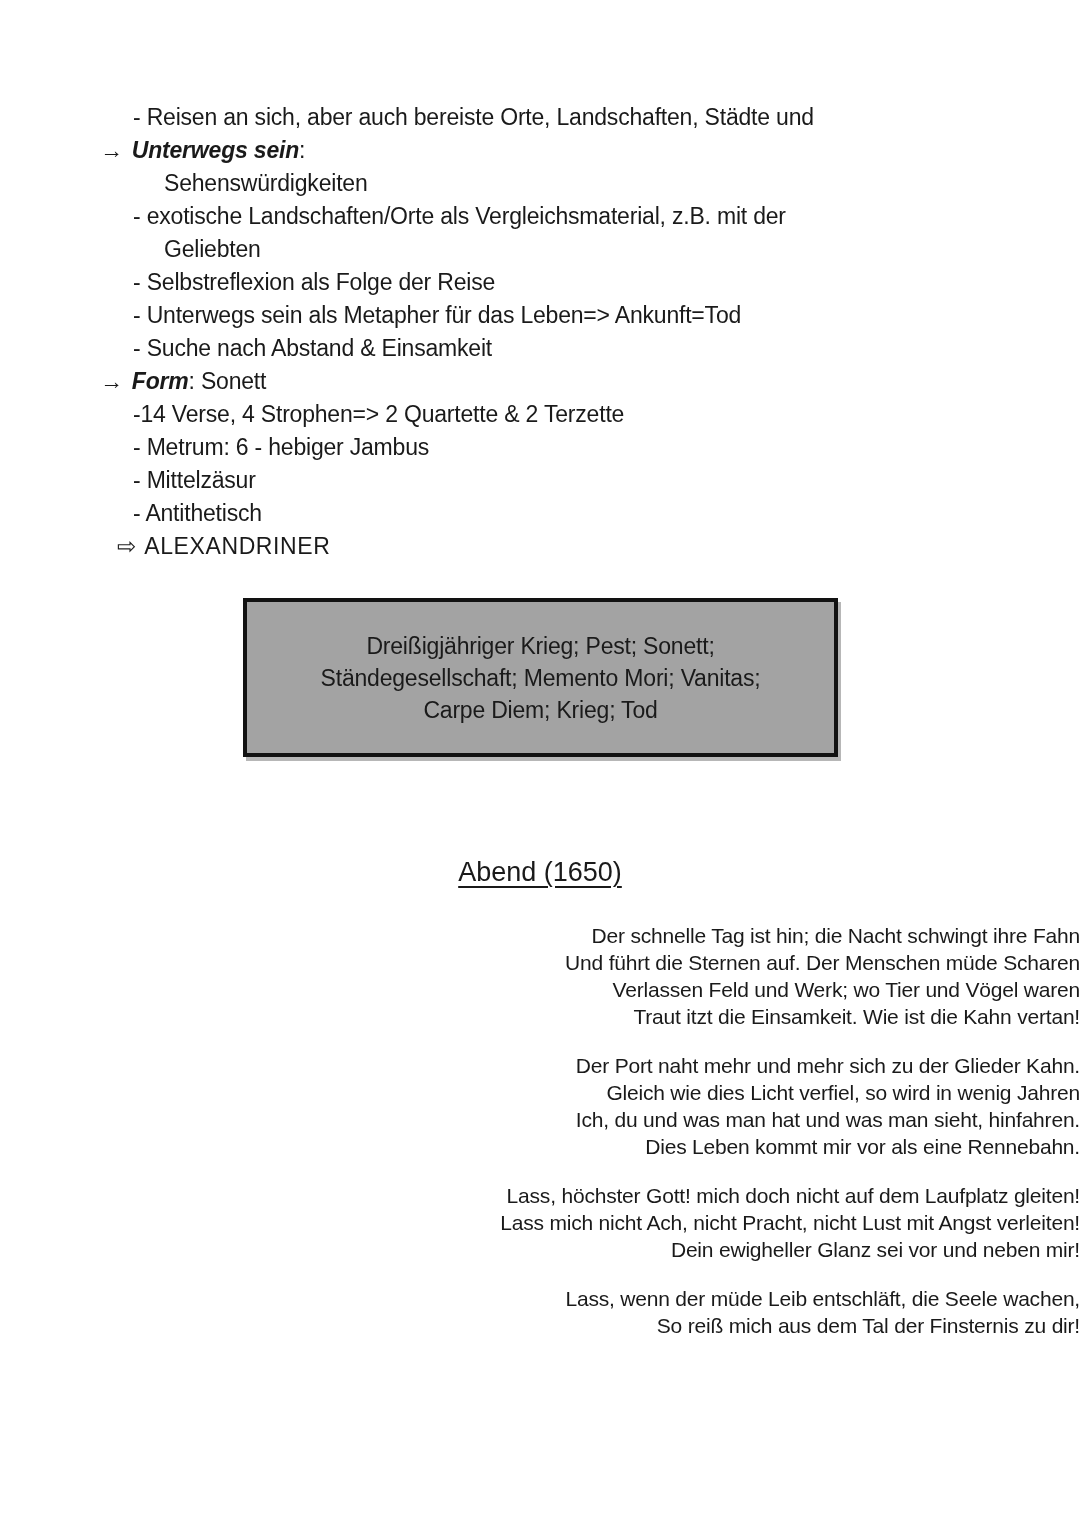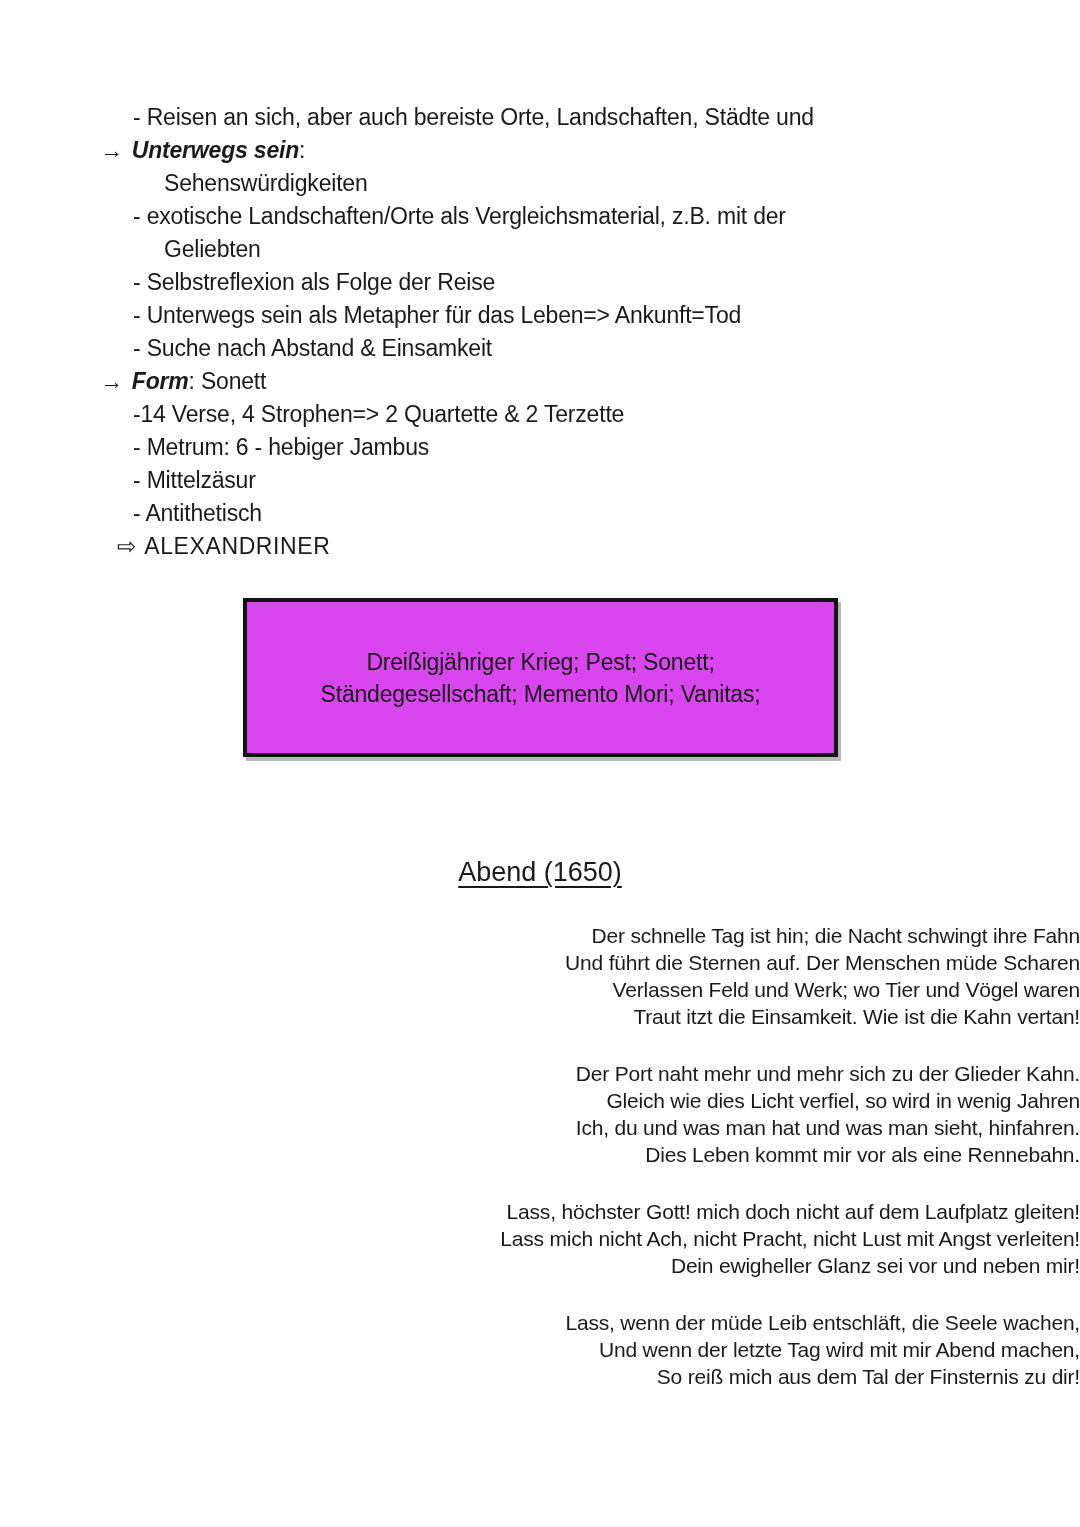--- a/index.html
+++ b/index.html
@@ -57,21 +57,21 @@
 
   
   .keyword-box {
     position: absolute;
     left: 243px;
     top: 598px;
     width: 587px;
     height: 151px;
     border: 4px solid #121212;
     box-shadow: 3px 4px 0 rgba(95, 95, 95, 0.45);
-    background: #d946ef;
+    background: #a3a3a3;
     display: flex;
     flex-direction: column;
     align-items: center;
     justify-content: center;
     text-align: center;
     font-size: 23px;
     line-height: 32px;
     letter-spacing: -0.2px;
   }
 
@@ -92,21 +92,21 @@
   .poem {
     position: absolute;
     top: 922px;
     left: 0;
     width: 1080px;
     text-align: right;
     font-size: 21px;
     line-height: 27px;
     letter-spacing: -0.2px;
   }
-  .stanza + .stanza { margin-top: 30px; }
+  .stanza + .stanza { margin-top: 22px; }
   .poem-line { white-space: nowrap; }
 </style>
 </head>
 <body>
 
 <div class="page">
 
   <div class="notes">
 
     <div class="note-line lvl1">- Reisen an sich, aber auch bereiste Orte, Landschaften, Städte und</div>
@@ -126,20 +126,21 @@
     <div class="note-line lvl1">- Mittelzäsur</div>
     <div class="note-line lvl1">- Antithetisch</div>
 
     <div class="note-line concl"><span class="c-arrow">⇨</span><span class="c-text">ALEXANDRINER</span></div>
 
   </div>
 
   <div class="keyword-box">
     <div class="kb-line">Dreißigjähriger Krieg; Pest; Sonett;</div>
     <div class="kb-line">Ständegesellschaft; Memento Mori; Vanitas;</div>
+    <div class="kb-line">Carpe Diem; Krieg; Tod</div>
   </div>
 
   <div class="poem-title"><span class="t-text">Abend (1650)</span></div>
 
   <div class="poem">
 
     <div class="stanza">
       <div class="poem-line">Der schnelle Tag ist hin; die Nacht schwingt ihre Fahn</div>
       <div class="poem-line">Und führt die Sternen auf. Der Menschen müde Scharen</div>
       <div class="poem-line">Verlassen Feld und Werk; wo Tier und Vögel waren</div>
@@ -154,19 +155,18 @@
     </div>
 
     <div class="stanza">
       <div class="poem-line">Lass, höchster Gott! mich doch nicht auf dem Laufplatz gleiten!</div>
       <div class="poem-line">Lass mich nicht Ach, nicht Pracht, nicht Lust mit Angst verleiten!</div>
       <div class="poem-line">Dein ewigheller Glanz sei vor und neben mir!</div>
     </div>
 
     <div class="stanza">
       <div class="poem-line">Lass, wenn der müde Leib entschläft, die Seele wachen,</div>
-      <div class="poem-line">Und wenn der letzte Tag wird mit mir Abend machen,</div>
       <div class="poem-line">So reiß mich aus dem Tal der Finsternis zu dir!</div>
     </div>
 
   </div>
 
 </div>
 
 </body></html>

